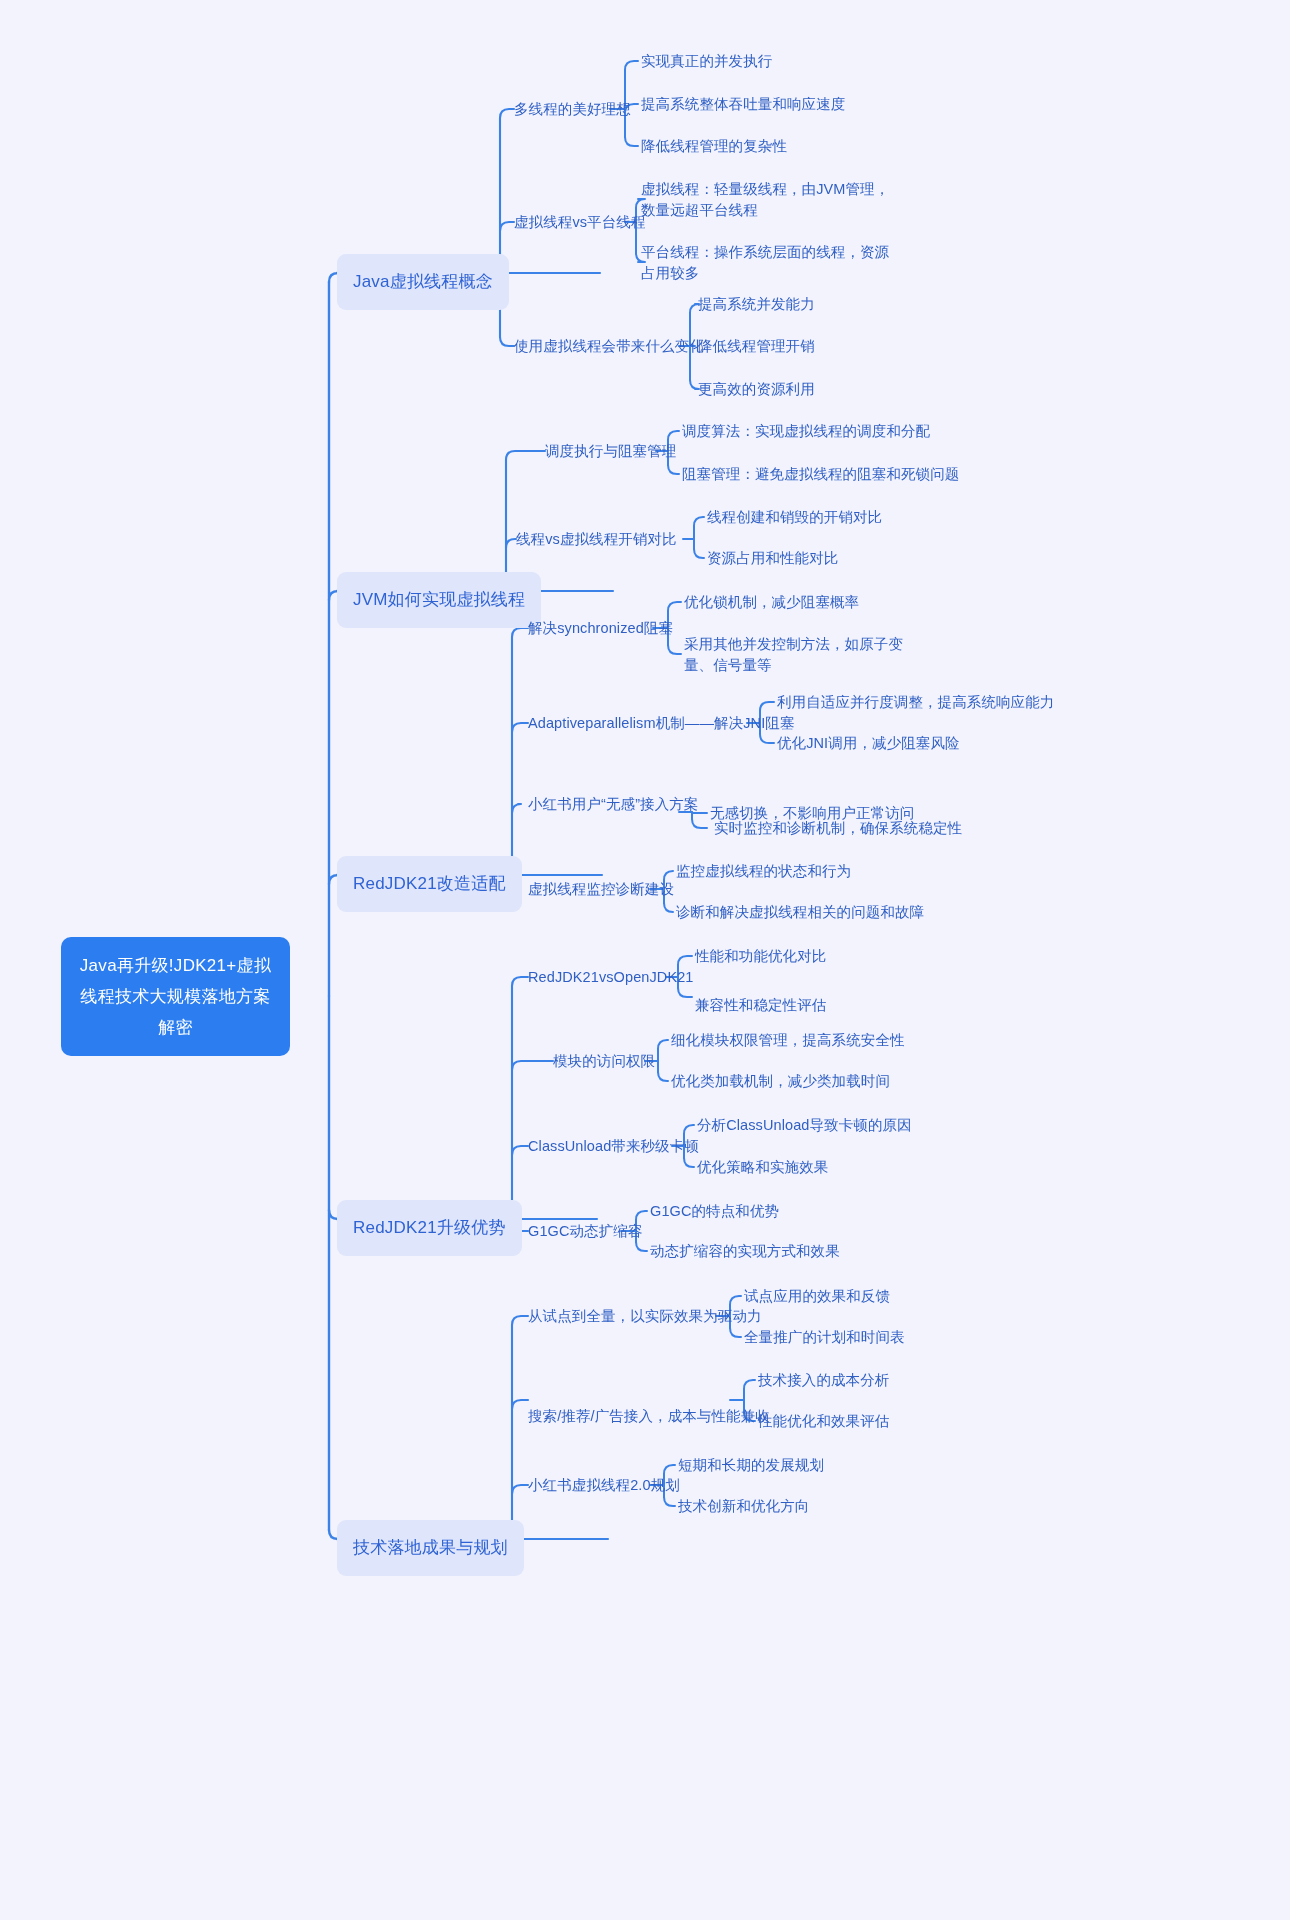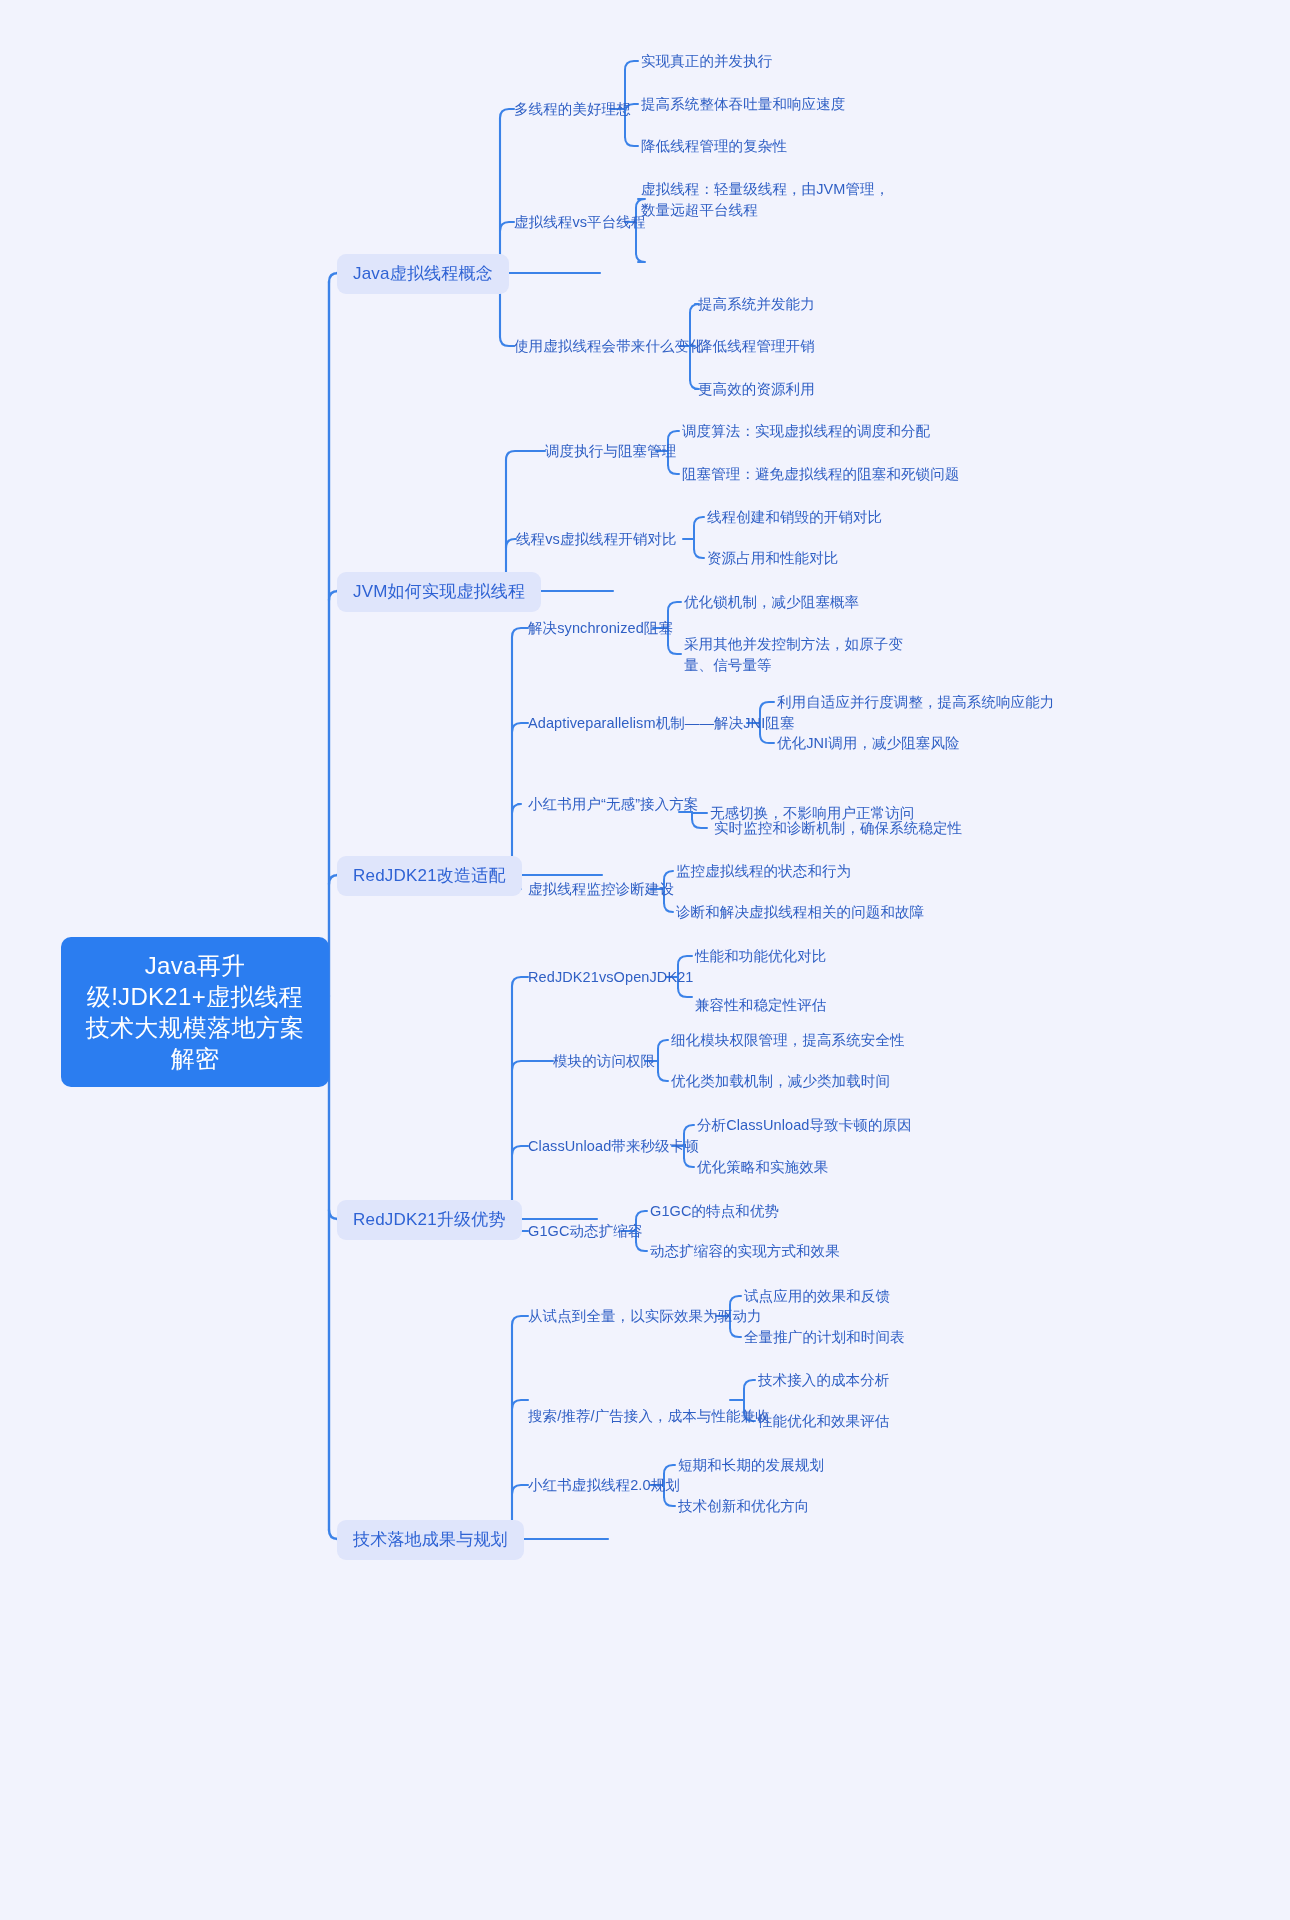--- a/index.html
+++ b/index.html
@@ -24,45 +24,45 @@
     left: 0; top: 0;
     width: 1290px;
     height: 1920px;
     pointer-events: none;
   }
   
   .root-node {
     position: absolute;
     left: 61px;
     top: 937px;
-    width: 268px;
+    width: 229px;
     min-height: 92px;
     padding: 13px 16px;
     box-sizing: border-box;
     background: #2b7df0;
     color: #ffffff;
     border-radius: 10px;
-    font-size: 24px;
+    font-size: 17px;
     line-height: 31px;
     text-align: center;
     letter-spacing: 0.3px;
     display: flex;
     align-items: center;
     justify-content: center;
   }
   
   .branch-node {
     position: absolute;
     box-sizing: border-box;
     background: #dfe5fb;
     color: #2f63d4;
     border-radius: 9px;
     font-size: 17px;
     line-height: 20px;
-    padding: 10px 16px;
+    padding: 18px 16px;
     white-space: nowrap;
     letter-spacing: 0.2px;
   }
   
   .l2 {
     position: absolute;
     font-size: 14.5px;
     line-height: 20px;
     color: #2f5fc4;
     white-space: nowrap;
@@ -197,20 +197,21 @@
   <div class="branch-node" style="left:337px; top:1200px;">RedJDK21升级优势</div>
   <div class="branch-node" style="left:337px; top:1520px;">技术落地成果与规划</div>
 
   <div class="l2" style="left:514px; top:99px;">多线程的美好理想</div>
   <div class="l3 nowrap" style="left:641px; top:51px;">实现真正的并发执行</div>
   <div class="l3 nowrap" style="left:641px; top:94px;">提高系统整体吞吐量和响应速度</div>
   <div class="l3 nowrap" style="left:641px; top:136px;">降低线程管理的复杂性</div>
 
   <div class="l2" style="left:514px; top:212px;">虚拟线程vs平台线程</div>
   <div class="l3 wrap" style="left:641px; top:179px; width:252px;">虚拟线程：轻量级线程，由JVM管理，数量远超平台线程</div>
+  <div class="l3 wrap" style="left:641px; top:242px; width:252px;">平台线程：操作系统层面的线程，资源占用较多</div>
 
   <div class="l2" style="left:514px; top:336px;">使用虚拟线程会带来什么变化</div>
   <div class="l3 nowrap" style="left:698px; top:294px;">提高系统并发能力</div>
   <div class="l3 nowrap" style="left:698px; top:336px;">降低线程管理开销</div>
   <div class="l3 nowrap" style="left:698px; top:379px;">更高效的资源利用</div>
 
   <div class="l2" style="left:545px; top:441px;">调度执行与阻塞管理</div>
   <div class="l3 nowrap" style="left:682px; top:421px;">调度算法：实现虚拟线程的调度和分配</div>
   <div class="l3 nowrap" style="left:682px; top:464px;">阻塞管理：避免虚拟线程的阻塞和死锁问题</div>
 

